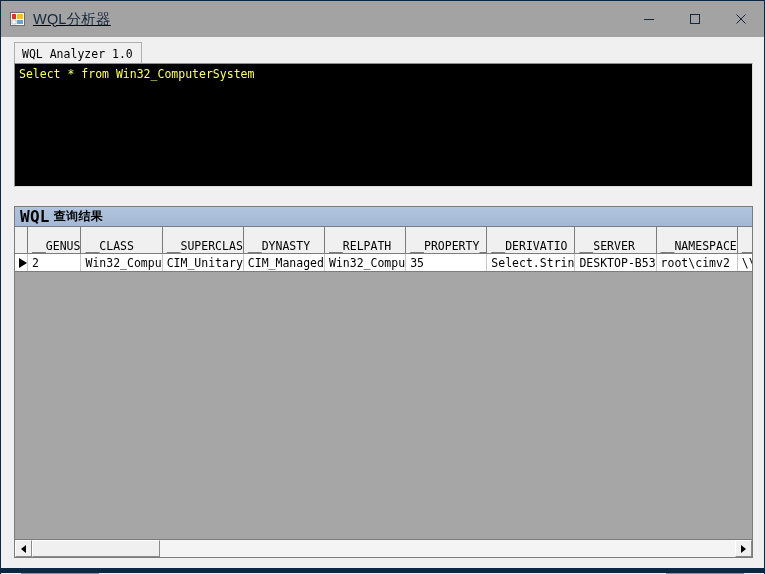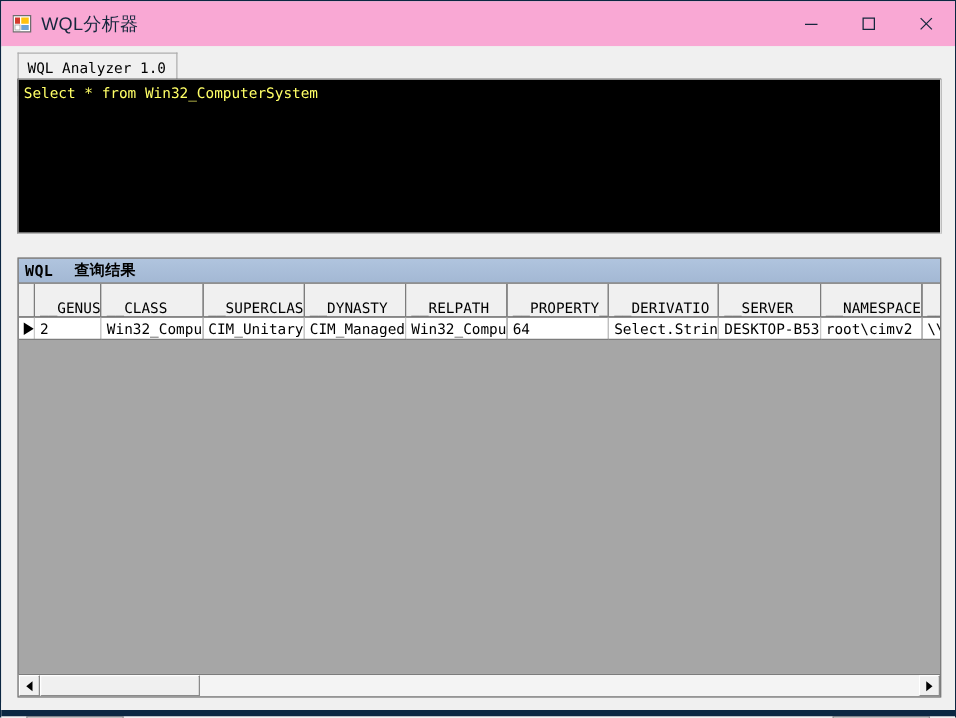--- a/index.html
+++ b/index.html
@@ -31,25 +31,26 @@
     position: absolute;
     left: 0; right: 0; bottom: 0;
     height: 5px;
     background: #0c2742;
     pointer-events: none;
   }
 
   
   #titlebar {
     height: 36px;
-    background: #f9a8d4;
-    display: flex;
-    align-items: center;
-    flex: 0 0 auto;
-    position: relative;
+    background: #a3a3a3;
+    display: flex;
+    align-items: center;
+    flex: 0 0 auto;
+    position: relative;
+    text-decoration: underline;
   }
   #app-icon {
     width: 16px;
     height: 16px;
     margin-left: 9px;
     margin-right: 7px;
     flex: 0 0 auto;
     position: relative;
   }
   #title-text {
@@ -148,23 +149,23 @@
     align-items: center;
     padding-left: 5px;
     font-size: 12px;
     font-weight: bold;
     color: #000;
     white-space: nowrap;
     letter-spacing: .3px;
   }
   #results-caption .cap-ascii {
     font-family: "DejaVu Sans Mono", monospace;
-    font-size: 12px;
+    font-size: 16px;
     font-weight: bold;
-    margin-right: 17px;
+    margin-right: 4px;
   }
   #grid-area {
     flex: 1 1 auto;
     position: relative;
     background: #a6a6a6;
     overflow: hidden;
   }
   #grid-table {
     border-collapse: collapse;
     table-layout: fixed;
@@ -381,21 +382,21 @@
           <tbody>
             <tr>
               <td class="rowhdr" style="width:38px">
                 <span class="row-arrow"></span>
               </td>
               <td style="width:75px">2</td>
               <td style="width:75px">Win32_Compu</td>
               <td style="width:75px">CIM_Unitary</td>
               <td style="width:75px">CIM_Managed</td>
               <td style="width:75px">Win32_Compu</td>
-              <td style="width:75px">64</td>
+              <td style="width:75px">35</td>
               <td style="width:75px">Select.Strin</td>
               <td style="width:75px">DESKTOP-B53</td>
               <td style="width:75px">root\cimv2</td>
               <td style="width:34px">\\D</td>
             </tr>
           </tbody>
         </table>
       </div>
 
       <div id="hscroll">

